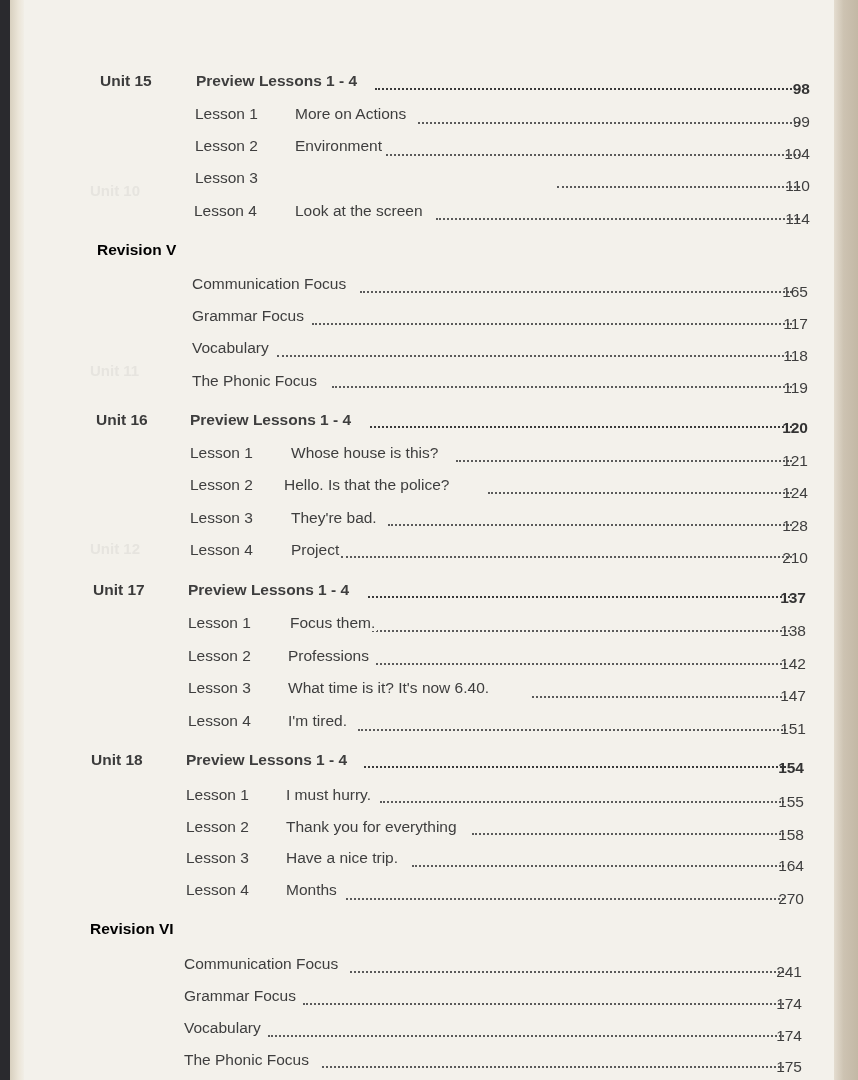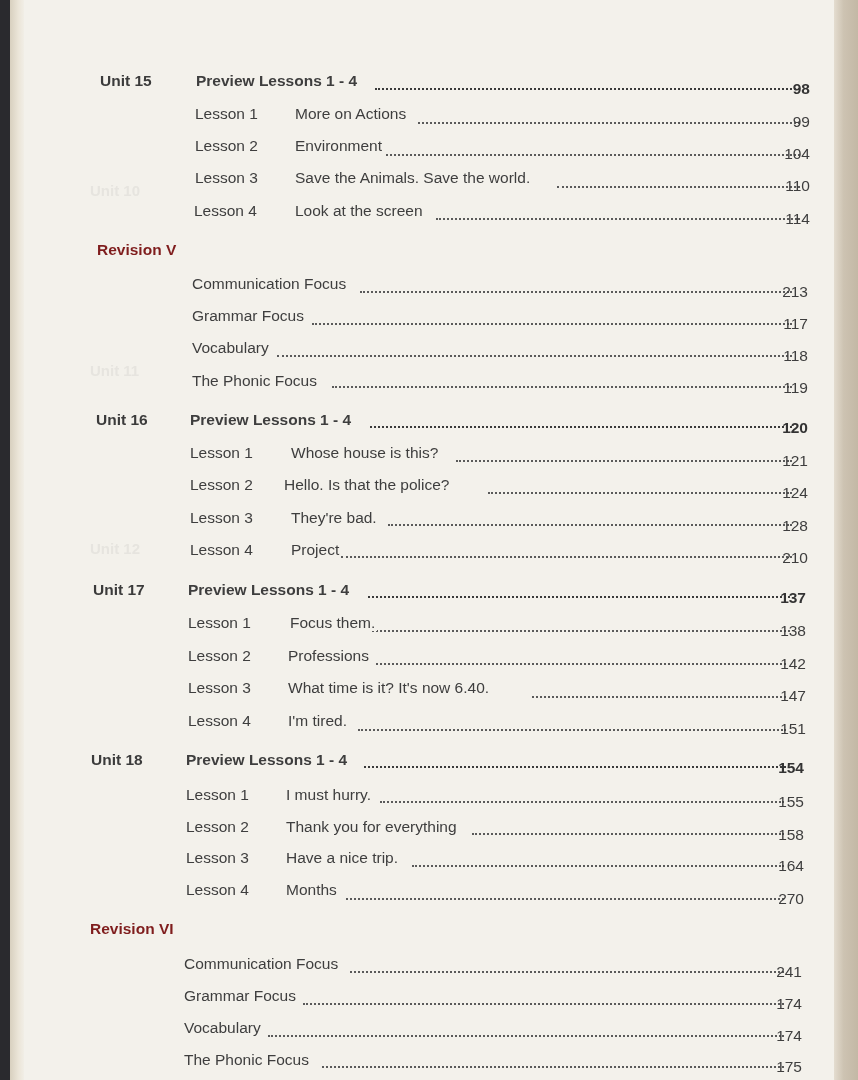--- a/index.html
+++ b/index.html
@@ -42,21 +42,21 @@
   .title .t { background: #f3f1eb; padding-right: 2px; position: relative; z-index: 1; }
   .leader {
     position: absolute; height: 0; border-bottom: 2px dotted #5a5a5a;
   }
   .leader.bold-dots { border-bottom: 2.5px dotted #3a3a3a; }
   .page-num {
     position: absolute; text-align: right; width: 40px; color: #3e3e3e;
   }
   .page-num.bold { font-weight: bold; color: #333; }
   .section-heading {
-    position: absolute; font-weight: bold; font-size: 15.5px; color: #7f1d1d;
+    position: absolute; font-weight: bold; font-size: 15.5px; color: #000000;
   }
   .ghost {
     position: absolute; color: rgba(120,120,120,0.10); font-size: 15px; font-weight: bold;
   }
 </style>
 </head>
 <body>
 
 <div class="spine"></div>
 <div class="edge"></div>
@@ -81,38 +81,37 @@
     <span class="page-num" style="left:770px;top:8px;">99</span>
   </div>
   <div class="row" style="top:137px;">
     <span class="col2" style="left:195px;">Lesson 2</span>
     <span class="title" style="left:295px;"><span class="t">Environment</span></span>
     <span class="leader" style="left:386px;width:414px;top:17px;"></span>
     <span class="page-num" style="left:770px;top:8px;">104</span>
   </div>
   <div class="row" style="top:169px;">
     <span class="col2" style="left:195px;">Lesson 3</span>
-    <span class="title" style="left:295px;"><span class="t">Save the Animals.  Save the world.</span></span>
     <span class="leader" style="left:557px;width:243px;top:17px;"></span>
     <span class="page-num" style="left:770px;top:8px;">110</span>
   </div>
   <div class="row" style="top:202px;">
     <span class="col2" style="left:194px;">Lesson 4</span>
     <span class="title" style="left:295px;"><span class="t">Look at the screen</span></span>
     <span class="leader" style="left:436px;width:364px;top:16px;"></span>
     <span class="page-num" style="left:770px;top:8px;">114</span>
   </div>
 </div>
 
 <div>
   <div class="section-heading" style="left:97px;top:241px;">Revision V</div>
   <div class="row" style="top:275px;">
     <span class="title" style="left:192px;"><span class="t">Communication Focus</span></span>
     <span class="leader" style="left:360px;width:432px;top:16px;"></span>
-    <span class="page-num" style="left:768px;top:8px;">213</span>
+    <span class="page-num" style="left:768px;top:8px;">165</span>
   </div>
   <div class="row" style="top:307px;">
     <span class="title" style="left:192px;"><span class="t">Grammar Focus</span></span>
     <span class="leader" style="left:312px;width:480px;top:16px;"></span>
     <span class="page-num" style="left:768px;top:8px;">117</span>
   </div>
   <div class="row" style="top:339px;">
     <span class="title" style="left:192px;"><span class="t">Vocabulary</span></span>
     <span class="leader" style="left:277px;width:515px;top:16px;"></span>
     <span class="page-num" style="left:768px;top:8px;">118</span>

